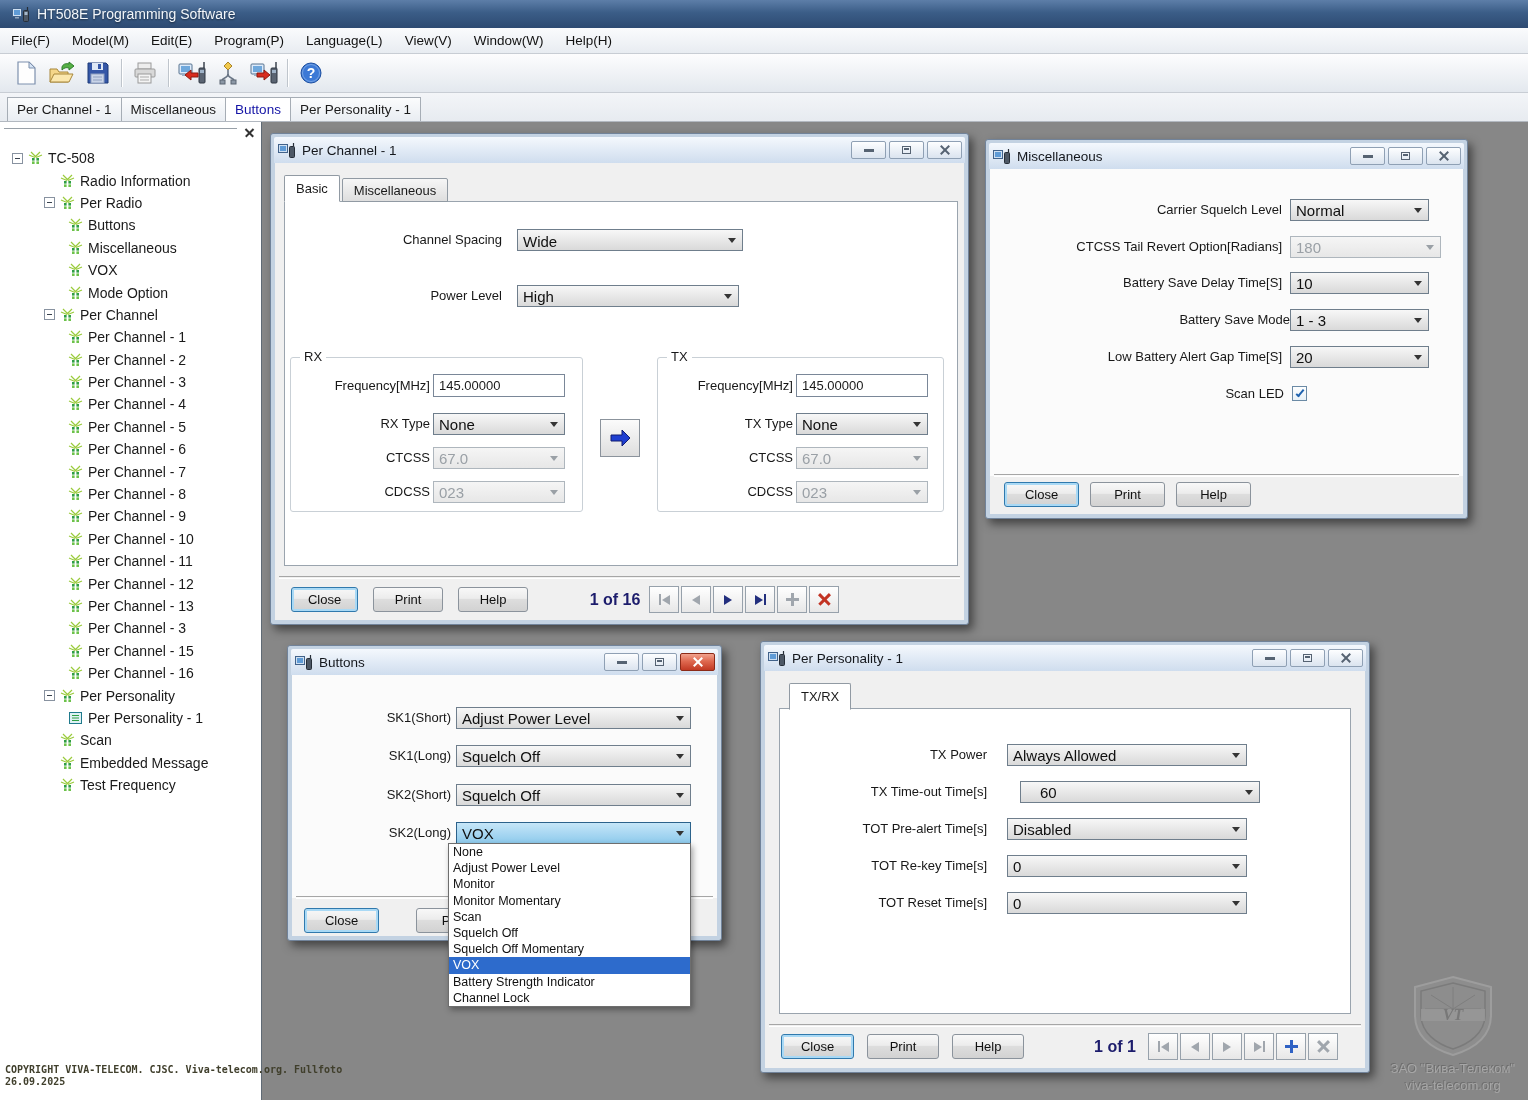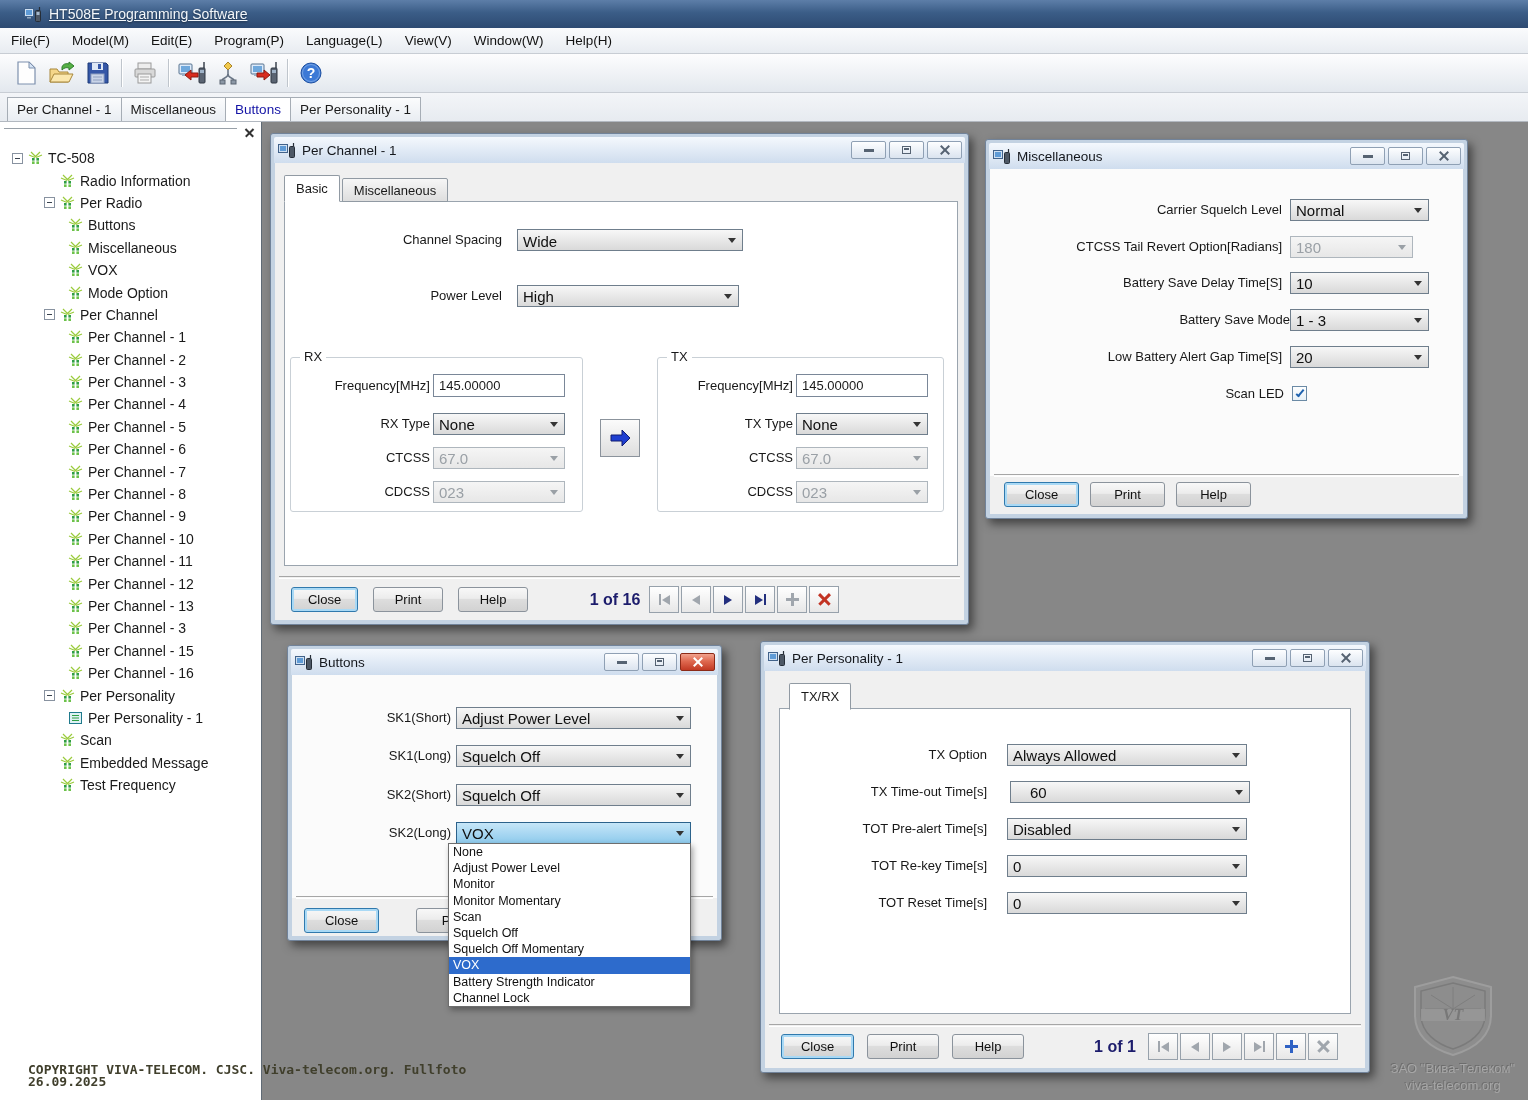--- a/index.html
+++ b/index.html
@@ -5,21 +5,21 @@
   * { margin:0; padding:0; box-sizing:border-box; }
   html,body { width:1528px; height:1100px; }
   body {
     position:relative; overflow:hidden;
     font-family:"Liberation Sans","DejaVu Sans",sans-serif;
     background:#878787; font-size:13px; color:#1a1a1a;
   }
   
   #titlebar { position:absolute; left:0; top:0; width:100%; height:28px;
     background:linear-gradient(#5d7ea8 0%, #3b5d87 45%, #2d4a72 100%);
-    display:flex; align-items:center; padding-left:24px; color:#f3f7fb; font-size:14px;text-decoration:underline; }
+    display:flex; align-items:center; padding-left:12px; color:#f3f7fb; font-size:14px; }
   #titlebar .app-ttl { margin-left:8px; text-shadow:0 1px 2px rgba(0,0,0,.5); }
   #menubar { position:absolute; left:0; top:28px; width:100%; height:26px;
     background:linear-gradient(#fafbfd,#e8ecf1); border-bottom:1px solid #c8cdd4;
     display:flex; align-items:center; font-size:13.5px; }
   .menu-item { padding:0 11px; height:100%; display:flex; align-items:center; color:#121212; }
   #toolbar { position:absolute; left:0; top:54px; width:100%; height:39px;
     background:linear-gradient(#fdfdfe,#e3e8ee); border-bottom:1px solid #c8cdd4;
     display:flex; align-items:center; padding-left:8px; }
   .tb-btn { width:34px; height:32px; display:flex; align-items:center; justify-content:center; margin:0 1px; }
   .tb-sep { width:1px; height:28px; background:#bfc5cc; box-shadow:1px 0 0 #fff; margin:0 5px; }
@@ -45,21 +45,21 @@
   .xglyph::before { transform:rotate(45deg); } .xglyph::after { transform:rotate(-45deg); }
   .tree-close { position:absolute; right:7px; top:3px; }
   #tree { position:absolute; left:0; top:25px; right:1px; }
   .tree-row { height:22.4px; display:flex; align-items:center; font-size:14px; white-space:nowrap; }
   .tree-row.lvl0 { padding-left:12px; } .tree-row.lvl1 { padding-left:44px; } .tree-row.lvl2 { padding-left:52px; }
   .expander { width:11px; height:11px; border:1px solid #8892a0; background:#fff; position:relative; flex:none; margin-right:5px; }
   .expander::after { content:""; position:absolute; left:2px; right:2px; top:4px; height:1px; background:#39424e; }
   .exp-sp { width:16px; flex:none; }
   .tree-icon { flex:none; margin-right:5px; display:flex; }
   #copyright { position:absolute; left:5px; top:942px; font-family:"DejaVu Sans Mono",monospace;
-    font-size:13px; font-weight:bold; color:#403f2c; line-height:12px; white-space:nowrap;margin-left:23px; }
+    font-size:10px; font-weight:bold; color:#403f2c; line-height:12px; white-space:nowrap; }
   
   .win { position:absolute; background:#c3d2e2; border:1px solid #71839a; border-radius:3px;
     box-shadow:4px 5px 10px rgba(0,0,0,.5); padding:3px; }
   .win-title { height:26px; display:flex; align-items:center; padding:0 3px 0 4px; font-size:13.5px; color:#14171c;
     background:linear-gradient(#f4f8fd,#cfddee); border-radius:2px 2px 0 0; }
   .win-title .ttl { margin-left:7px; flex:1; }
   .win-ctrls { display:flex; gap:3px; }
   .wbtn { width:35px; height:18px; border:1px solid #8fa0b4; border-radius:2px;
     background:linear-gradient(#fdfeff,#dbe4ef); display:flex; align-items:center; justify-content:center; }
   .wbtn.close-red { background:linear-gradient(#f1a28e 0%,#df6950 45%,#c23a24 100%); border-color:#8c2a17; }
@@ -803,21 +803,21 @@
           </span>
       </span>
     </div>
     <div class="win-body body-white">
       <div class="flabel" style="left:32px; width:260px; top:30px;">Carrier Squelch Level</div>
       <div class="combo" style="left:300px; top:30px; width:139px;">
           <span>Normal</span>
           <span class="dar"></span>
         </div>
       <div class="flabel" style="left:32px; width:260px; top:67px;">CTCSS Tail Revert Option[Radians]</div>
-      <div class="combo disabled" style="left:300px; top:67px; width:123px;">
+      <div class="combo disabled" style="left:300px; top:67px; width:151px;">
           <span>180</span>
           <span class="dar"></span>
         </div>
       <div class="flabel" style="left:32px; width:260px; top:103px;">Battery Save Delay Time[S]</div>
       <div class="combo" style="left:300px; top:103px; width:139px;">
           <span>10</span>
           <span class="dar"></span>
         </div>
       <div class="flabel" style="left:40px; width:260px; top:140px;">Battery Save Mode</div>
       <div class="combo" style="left:300px; top:140px; width:139px;">
@@ -926,27 +926,27 @@
         <span class="wbtn">
             <span class="g-x"></span>
           </span>
       </span>
     </div>
     <div class="win-body">
       <div class="tc-tabs" style="left:24px; top:12px;text-align:right;">
         <span class="tc-tab active">TX/RX</span>
       </div>
       <div class="tc-page" style="left:14px; top:37px; width:572px; height:306px;">
-        <div class="flabel" style="left:7px; width:200px; top:35px;">TX Option</div>
+        <div class="flabel" style="left:7px; width:200px; top:35px;">TX Power</div>
         <div class="combo" style="left:227px; top:35px; width:240px;">
             <span>Always Allowed</span>
             <span class="dar"></span>
           </div>
         <div class="flabel" style="left:7px; width:200px; top:72px;">TX Time-out Time[s]</div>
-        <div class="combo" style="left:230px; top:72px; width:240px;padding-left:19px;">
+        <div class="combo" style="left:240px; top:72px; width:240px;padding-left:19px;">
             <span>60</span>
             <span class="dar"></span>
           </div>
         <div class="flabel" style="left:7px; width:200px; top:109px;">TOT Pre-alert Time[s]</div>
         <div class="combo" style="left:227px; top:109px; width:240px;">
             <span>Disabled</span>
             <span class="dar"></span>
           </div>
         <div class="flabel" style="left:7px; width:200px; top:146px;">TOT Re-key Time[s]</div>
         <div class="combo" style="left:227px; top:146px; width:240px;">

